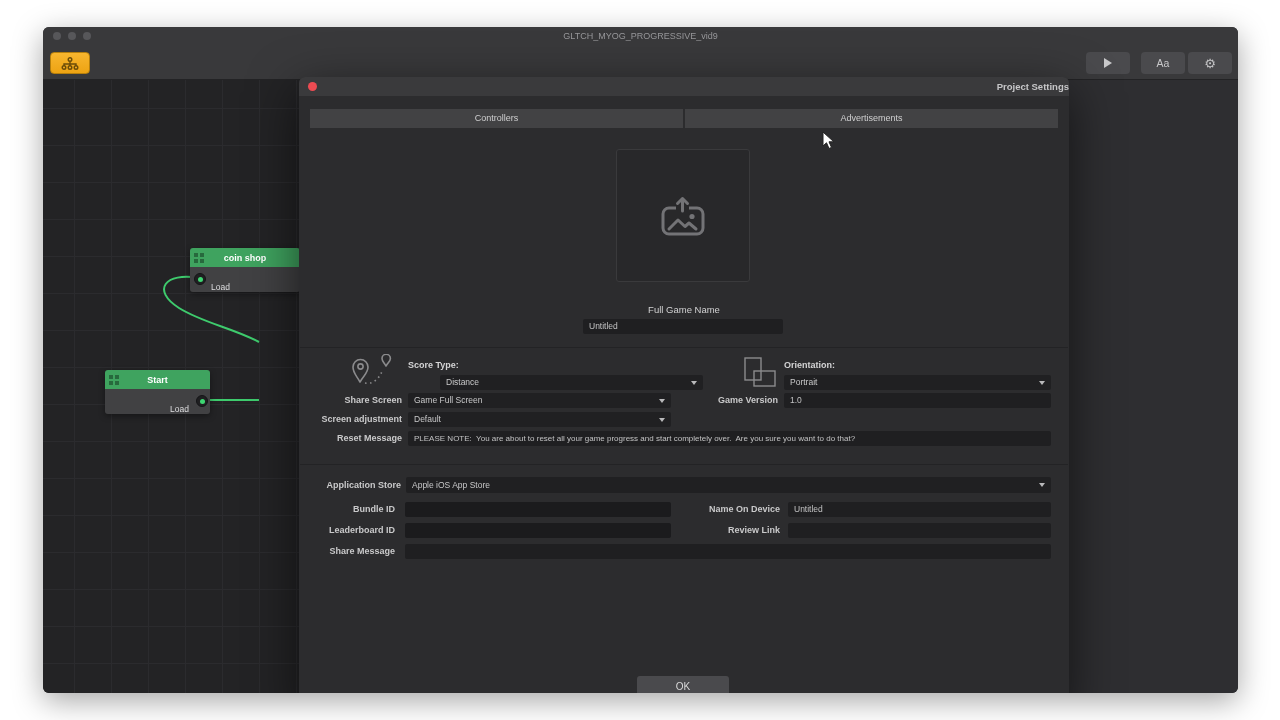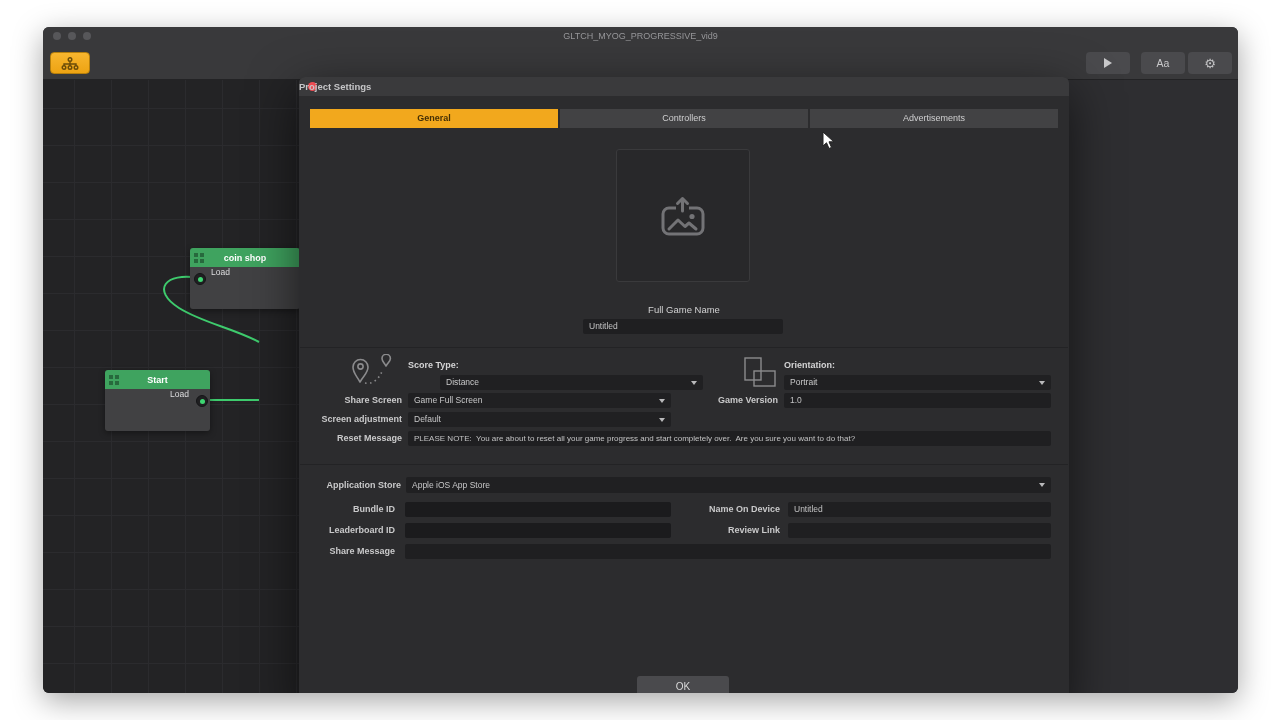--- a/index.html
+++ b/index.html
@@ -38,43 +38,43 @@
   #right-panel { position:absolute; left:994px; top:53px; right:0; bottom:0;
     background:#2e2e31; border-left:2px solid #1b1b1d; }
 
   #wires { position:absolute; left:0; top:0; width:100%; height:100%; z-index:2; }
 
   .node { position:absolute; z-index:3; border-radius:3px; overflow:hidden;
     box-shadow:0 2px 6px rgba(0,0,0,.4); }
   .node-head { height:19px; background:#3fa35f; color:#fff; font-weight:bold; font-size:9px;
     display:flex; align-items:center; justify-content:center; position:relative; }
   .node-grid-icon { position:absolute; left:4px; top:4.5px; width:10px; height:10px; opacity:.45; }
-  .node-body { height:42px; background:#414143; position:relative;
-    display:flex; align-items:flex-start; color:#dedee0; font-size:8.5px; }
+  .node-body { height:25px; background:#414143; position:relative;
+    display:flex; align-items:flex-end; color:#dedee0; font-size:8.5px; }
   .port { width:12px; height:12px; border-radius:50%; background:#1f1f21;
     border:1px solid #151517; position:absolute; top:6px; }
   .port i { position:absolute; left:2.5px; top:2.5px; width:5px; height:5px;
     border-radius:50%; background:#3ed672; display:block; }
   #node-coinshop { left:147px; top:168px; width:110px; }
   #node-coinshop .port { left:4px; }
   #node-coinshop .port-label { margin-left:21px; }
   #node-start { left:62px; top:290px; width:105px; }
   #node-start .port { right:2px; }
   #node-start .port-label { margin-left:auto; margin-right:21px; }
 
   
   #dialog { position:absolute; left:256px; top:50px; width:770px; height:633px;
     background:#2c2c2e; border-radius:6px; z-index:50;
     box-shadow:0 14px 50px rgba(0,0,0,.6); }
   .dlg-titlebar { position:absolute; left:0; top:0; right:0; height:19px; background:#3a3a3c;
     border-radius:6px 6px 0 0; }
   .dlg-close { position:absolute; left:9px; top:5px; width:9px; height:9px; border-radius:50%;
     background:#ed4b52; }
   .dlg-title { position:absolute; left:0; right:0; top:0; height:19px; line-height:20px;
-    text-align:left; font-size:9.5px; font-weight:bold; color:#c6c6c8; }
+    text-align:right; font-size:9.5px; font-weight:bold; color:#c6c6c8; }
 
   .tabs { position:absolute; left:11px; top:32px; width:748px; height:19px; display:flex; gap:2px; }
   .tab { flex:1; background:#424244; color:#cfcfd0; font-size:9px; text-align:center;
     line-height:19px; }
   .tab.active { background:#f2a81d; color:#463005; font-weight:bold; }
 
   .upload-box { position:absolute; left:317px; top:72px; width:134px; height:133px;
     background:#28282a; border:1px solid #3a3a3c; border-radius:3px;
     display:flex; align-items:center; justify-content:center; }
 
@@ -189,21 +189,20 @@
 
   <div id="right-panel"></div>
 
   <div id="dialog">
     <div class="dlg-titlebar">
       <span class="dlg-close"></span>
       <div class="dlg-title">Project Settings</div>
     </div>
 
     <div class="tabs">
-      <div class="tab active">General</div>
       <div class="tab">Controllers</div>
       <div class="tab">Advertisements</div>
     </div>
 
     <div class="upload-box">
       <svg width="46" height="46" viewBox="0 0 46 46">
         <g stroke="#737376" stroke-width="3" fill="none" stroke-linecap="round" stroke-linejoin="round">
           <rect x="3" y="15" width="40" height="26" rx="6"></rect>
         </g>
         <rect x="16" y="11" width="13" height="8" fill="#28282a"></rect>

